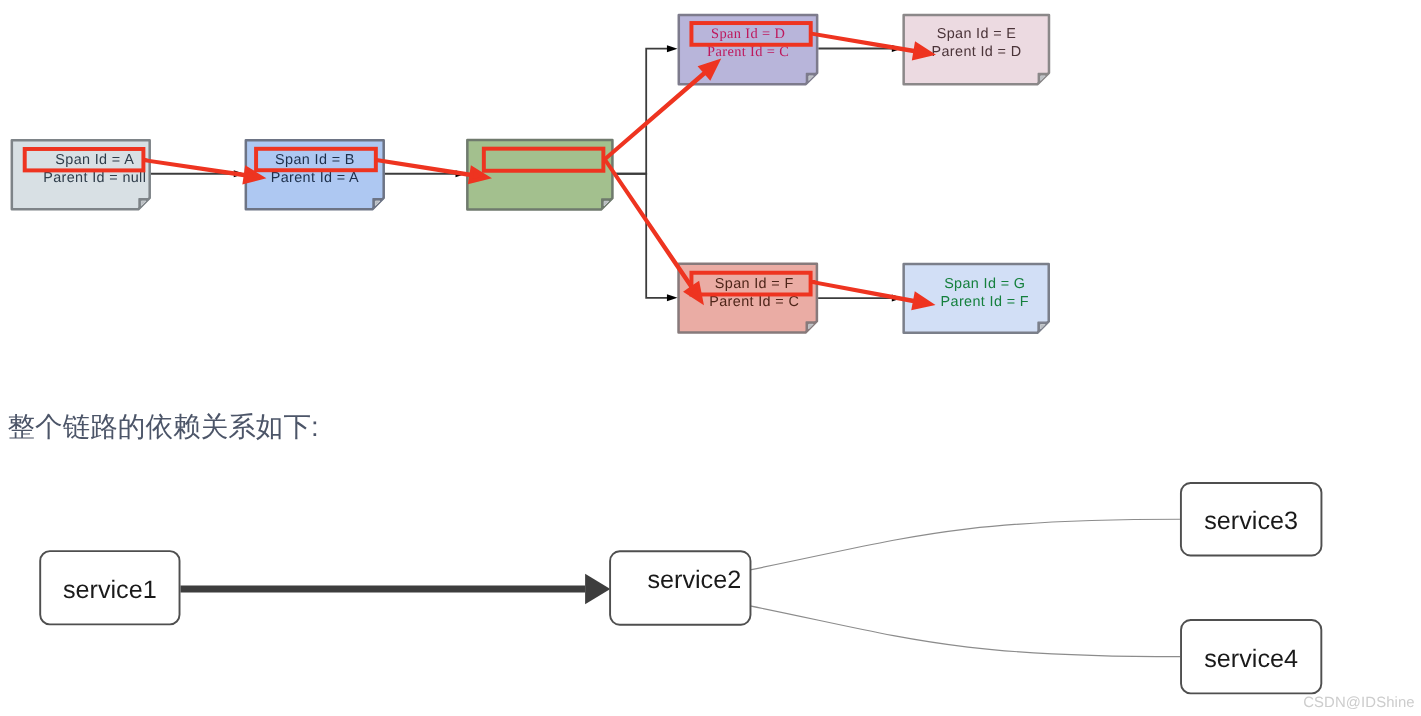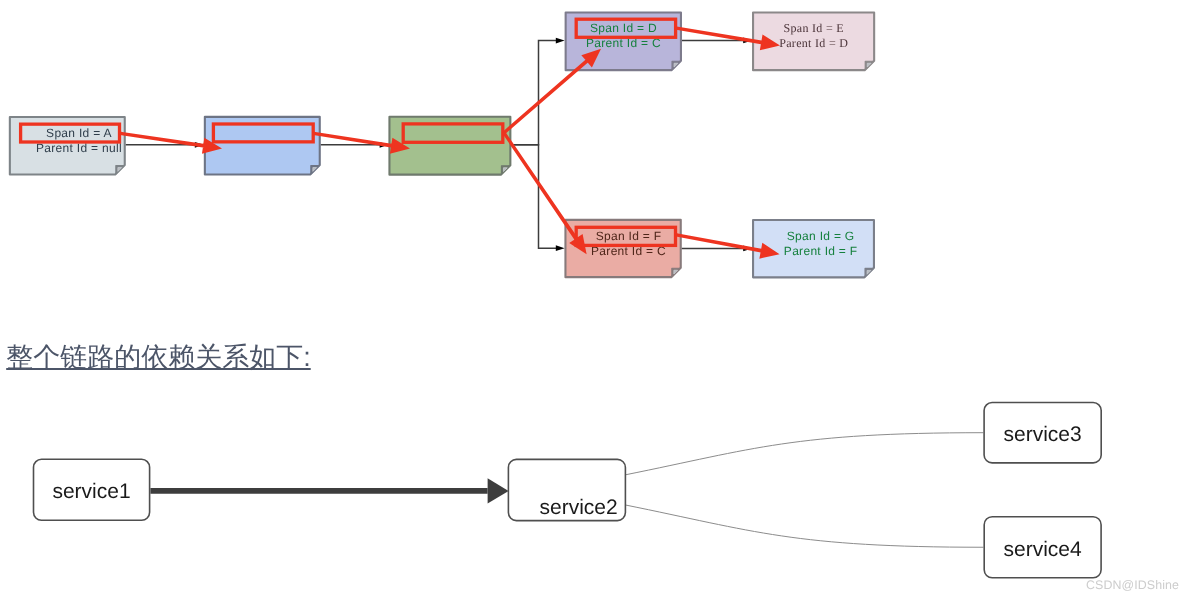--- a/index.html
+++ b/index.html
@@ -17,22 +17,22 @@
   #svg-red{z-index:4}
   #svc-layer{z-index:5}
 
   .note-text{position:absolute;text-align:center;font-size:12px;
      line-height:15px;white-space:nowrap;font-weight:400;
      letter-spacing:.3px;}
   .note-text .l1,.note-text .l2{display:block;margin-right:-0.3px}
 
   .svc-label{position:absolute;text-align:center;font-size:21px;
      color:#1a1a1a;line-height:1;}
-  .zh-note{position:absolute;font-size:27px;color:#4c5568;
-     white-space:nowrap;line-height:1;text-decoration:underline;}
+  .zh-note{position:absolute;font-size:23px;color:#4c5568;
+     white-space:nowrap;line-height:1;}
   .wm{position:absolute;font-size:12.4px;color:#cdcdcd;letter-spacing:.1px;
       line-height:1;}
 </style>
 </head>
 <body>
 
 <div id="stage">
   <svg class="layer" id="svg-notes">
       <path d="M9.850000000000001 116.95 H124.75 V164.95 L115.25 174.45 H9.850000000000001 Z" fill="#d8e0e4" stroke="#7e8488" stroke-width="2.1" stroke-linejoin="round"></path>
       <path d="M115.85 173.85 V165.54999999999998 H124.15 Z" fill="#7e8488" stroke="#7e8488" stroke-width="1.2" stroke-linejoin="round"></path>
@@ -68,25 +68,29 @@
       <path d="M682 40.4 L745.4 40.4" fill="none" stroke="#3c3c3c" stroke-width="1.5"></path>
       <path d="M752 40.4 L743.2 37.5 L743.2 43.3 Z" fill="#000"></path>
       <path d="M681.8 248.4 L745.4 248.4" fill="none" stroke="#3c3c3c" stroke-width="1.5"></path>
       <path d="M752 248.4 L743.2 245.5 L743.2 251.3 Z" fill="#000"></path>
     </svg>
   <div id="note-labels">
       <div class="note-text" style="left: 8.8px; top: 125.7px; width: 140px; color: rgb(47, 61, 74);">
         <span class="l1">Span Id = A</span>
         <span class="l2">Parent Id = null</span>
       </div>
-      <div class="note-text" style="left: 564.6px; top: 21.2px; width: 117.4px; color: #15803d;">
+      <div class="note-text" style="left: 203.8px; top: 125.6px; width: 117px; color: rgb(29, 47, 75);">
+        <span class="l1">Span Id = B</span>
+        <span class="l2">Parent Id = A</span>
+      </div>
+      <div class="note-text" style="left: 564.6px; top: 21.2px; width: 117.4px; color: #be185d; font-family: Liberation Serif, serif;">
         <span class="l1">Span Id = D</span>
         <span class="l2">Parent Id = C</span>
       </div>
-      <div class="note-text" style="left: 752px; top: 21.2px; width: 123.2px; color: rgb(75, 52, 57); font-family: Liberation Serif, serif;">
+      <div class="note-text" style="left: 752px; top: 21.2px; width: 123.2px; color: rgb(75, 52, 57);">
         <span class="l1">Span Id = E</span>
         <span class="l2">Parent Id = D</span>
       </div>
       <div class="note-text" style="left: 564.4px; top: 228.6px; width: 128px; color: rgb(78, 37, 25);">
         <span class="l1">Span Id = F</span>
         <span class="l2">Parent Id = C</span>
       </div>
       <div class="note-text" style="left: 752px; top: 228.8px; width: 137px; color: #15803d;">
         <span class="l1">Span Id = G</span>
         <span class="l2">Parent Id = F</span>
@@ -111,20 +115,20 @@
         <path d="M508.6 490.90000000000003 L487.6 478.20000000000005 L487.6 503.6 Z" fill="#3d3d3d"></path>
         <path d="M625 474.90000000000003 C755 448.736 793.3 432.7 983.3 432.7" fill="none" stroke="#8c8c8c" stroke-width="1"></path>
         <path d="M625 504.9 C755 531.157 793.4 547.25 983.4 547.25" fill="none" stroke="#8c8c8c" stroke-width="1"></path>
         <rect x="33.5" y="459.3" width="116.10000000000001" height="61" rx="8" ry="8" fill="#fff" stroke="#4f4f4f" stroke-width="1.6"></rect>
         <rect x="508.40000000000003" y="459.40000000000003" width="117" height="61.199999999999996" rx="8" ry="8" fill="#fff" stroke="#4f4f4f" stroke-width="1.6"></rect>
         <rect x="984.0999999999999" y="402.5" width="117.10000000000001" height="60.4" rx="8" ry="8" fill="#fff" stroke="#4f4f4f" stroke-width="1.6"></rect>
         <rect x="984.1999999999999" y="516.6999999999999" width="116.9" height="61.1" rx="8" ry="8" fill="#fff" stroke="#4f4f4f" stroke-width="1.6"></rect>
       </svg>
     <div id="svc-labels">
         <div class="svc-label" style="left: 32.7px; top: 481.3px; width: 117.7px;">service1</div>
-        <div class="svc-label" style="left: 507.6px; top: 497px; width: 142px;">service2</div>
+        <div class="svc-label" style="left: 507.6px; top: 473px; width: 142px;">service2</div>
         <div class="svc-label" style="left: 983.3px; top: 424.2px; width: 118.7px;">service3</div>
         <div class="svc-label" style="left: 983.4px; top: 538.75px; width: 118.5px;">service4</div>
       </div>
   </div>
   <div class="zh-note" id="caption" style="left: 6.2px; top: 344px;">整个链路的依赖关系如下:</div>
   <div class="wm" id="watermark" style="left: 1086px; top: 579.3px;">CSDN@IDShine</div>
 </div>
 
 </body></html>

